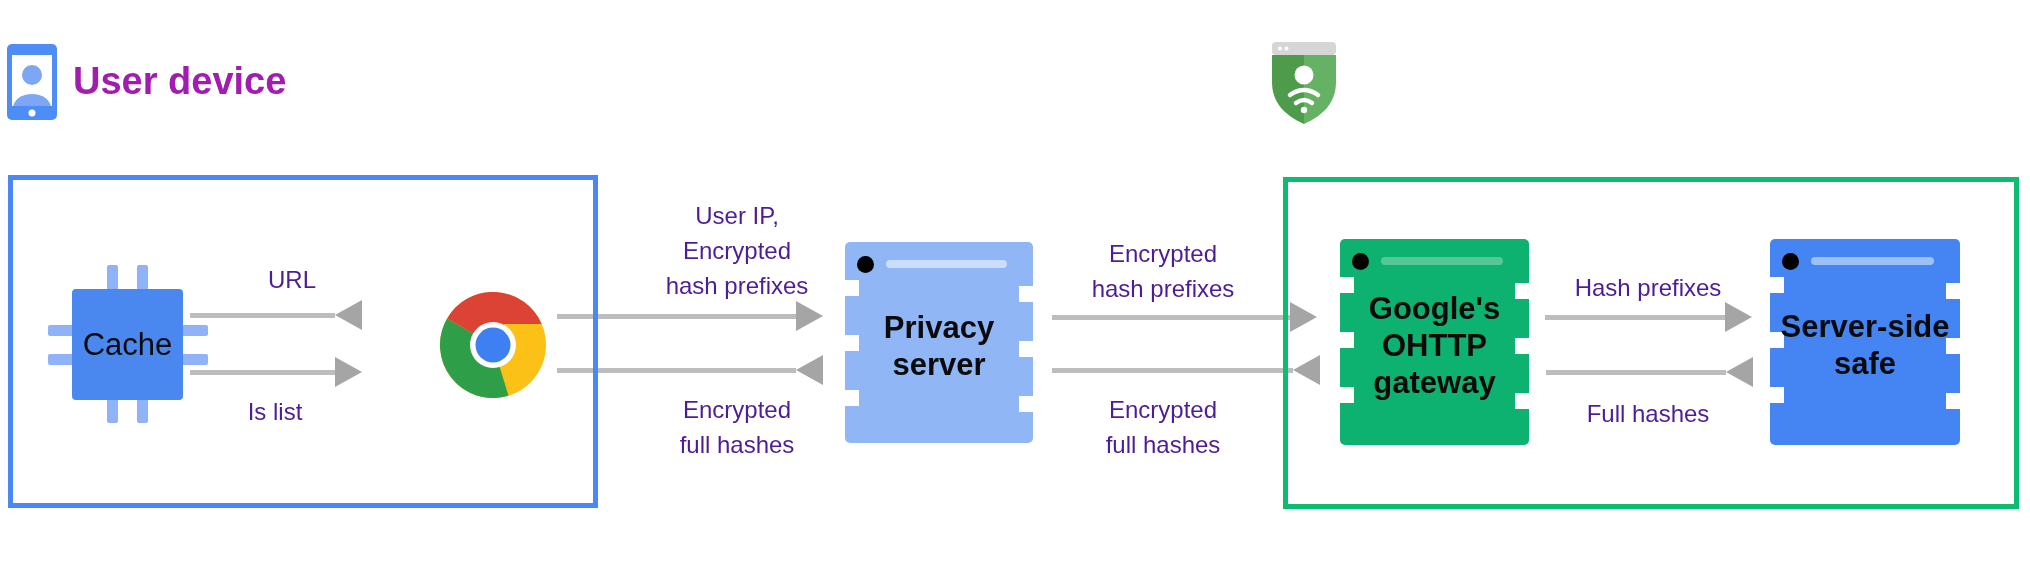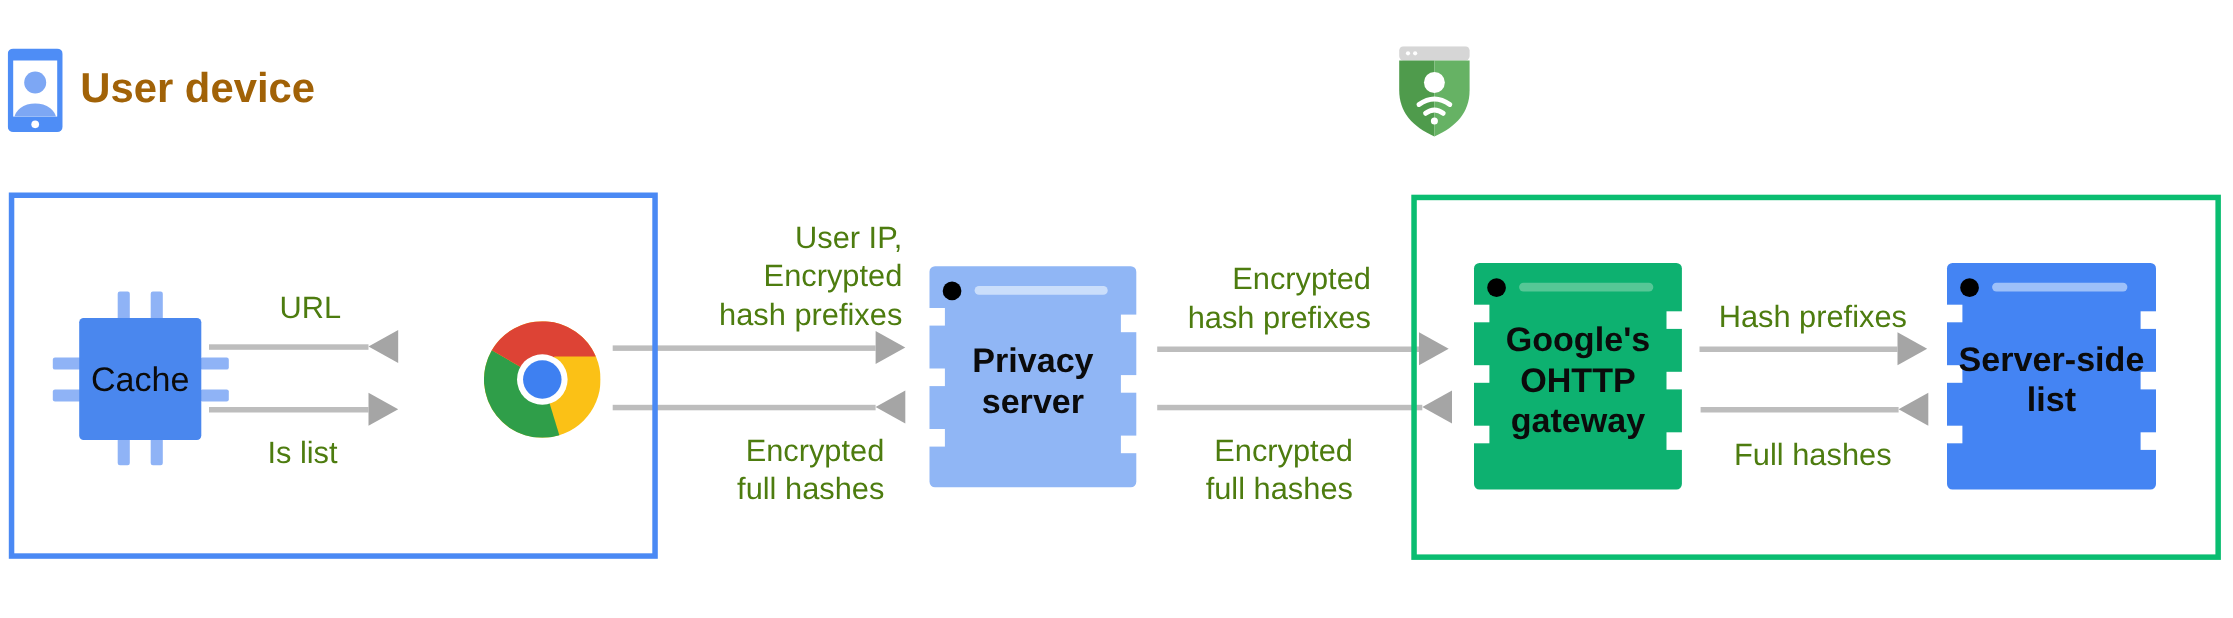--- a/index.html
+++ b/index.html
@@ -3,36 +3,36 @@
 <meta charset="utf-8">
 <style>
   html,body{margin:0;padding:0;background:#fff;}
   .stage{
     position:relative;width:2030px;height:562px;background:#fff;overflow:hidden;
     font-family:"Liberation Sans",sans-serif;color:#1e1e1e;
   }
   .abs{position:absolute;}
   
   .title{position:absolute;font-size:38px;font-weight:700;letter-spacing:0;white-space:nowrap;}
-  .title.blue{color:#a16207;text-align:center;}
+  .title.blue{color:#a21caf;text-align:center;}
   .title.green{color:#00ab66;}
   
   .zone{position:absolute;background:transparent;box-sizing:border-box;z-index:2;}
   .zone.blue{border:5px solid #4a89f4;}
   .zone.green{border:5px solid #0abd71;}
   
   .arrow{position:absolute;height:30px;display:flex;align-items:center;z-index:1;}
   .arrow .shaft{flex:1;height:5px;background:#bdbdbd;}
   .arrow .head{width:0;height:0;border-top:15px solid transparent;border-bottom:15px solid transparent;}
   .arrow.right .head{border-left:27px solid #a5a5a5;}
   .arrow.left{flex-direction:row-reverse;}
   .arrow.left .head{border-right:27px solid #a5a5a5;}
   
-  .flowlab{position:absolute;transform:translateX(-50%);text-align:right;font-size:28px;
-    font-weight:500;line-height:35px;color:#4d7c0f;white-space:pre-line;z-index:3;}
+  .flowlab{position:absolute;transform:translateX(-50%);text-align:center;font-size:24px;
+    font-weight:500;line-height:35px;color:#4c1d95;white-space:pre-line;z-index:3;}
   
   .server{position:absolute;border-radius:5px;z-index:3;}
   .server .led{position:absolute;left:12px;top:14px;width:17px;height:17px;border-radius:50%;background:#000;}
   .server .topline{position:absolute;left:41px;right:26px;top:18px;height:8px;border-radius:4px;}
   .server .notch{position:absolute;width:15px;height:16px;background:#fff;}
   .server .notch.l{left:-1px;}
   .server .notch.r{right:-1px;}
   .server .lbl{position:absolute;inset:0;display:flex;align-items:center;justify-content:center;
     text-align:center;font-size:31px;font-weight:600;line-height:37px;color:#0b0b0b;white-space:pre-line;padding-top:6px;box-sizing:border-box;}
   .server.privacy{background:#90b6f5;}
@@ -106,21 +106,21 @@
     </div>
   <div class="arrow right" style="left:1545px;top:302px;width:207px">
       <i class="shaft"></i>
       <i class="head"></i>
     </div>
   <div class="arrow left" style="left:1546px;top:357px;width:207px">
       <i class="head"></i>
       <i class="shaft"></i>
     </div>
 
-  <div class="flowlab" style="left:282px;top:262px">URL</div>
+  <div class="flowlab" style="left:292px;top:262px">URL</div>
   <div class="flowlab" style="left:275px;top:394px">Is list</div>
   <div class="flowlab" style="left:737px;top:198px">User IP,
 Encrypted
 hash prefixes</div>
   <div class="flowlab" style="left:737px;top:392px">Encrypted
 full hashes</div>
   <div class="flowlab" style="left:1163px;top:236px">Encrypted
 hash prefixes</div>
   <div class="flowlab" style="left:1163px;top:392px">Encrypted
 full hashes</div>
@@ -180,16 +180,16 @@
   <div class="server list" style="left:1770px;top:239px;width:190px;height:206px">
     <i class="led"></i>
     <i class="topline"></i>
     <i class="notch l" style="top:38px"></i>
     <i class="notch l" style="top:93px"></i>
     <i class="notch l" style="top:148px"></i>
     <i class="notch r" style="top:44px"></i>
     <i class="notch r" style="top:99px"></i>
     <i class="notch r" style="top:154px"></i>
     <span class="lbl">Server-side
-list</span>
+safe</span>
   </div>
 
 </div>
 
 </body></html>

